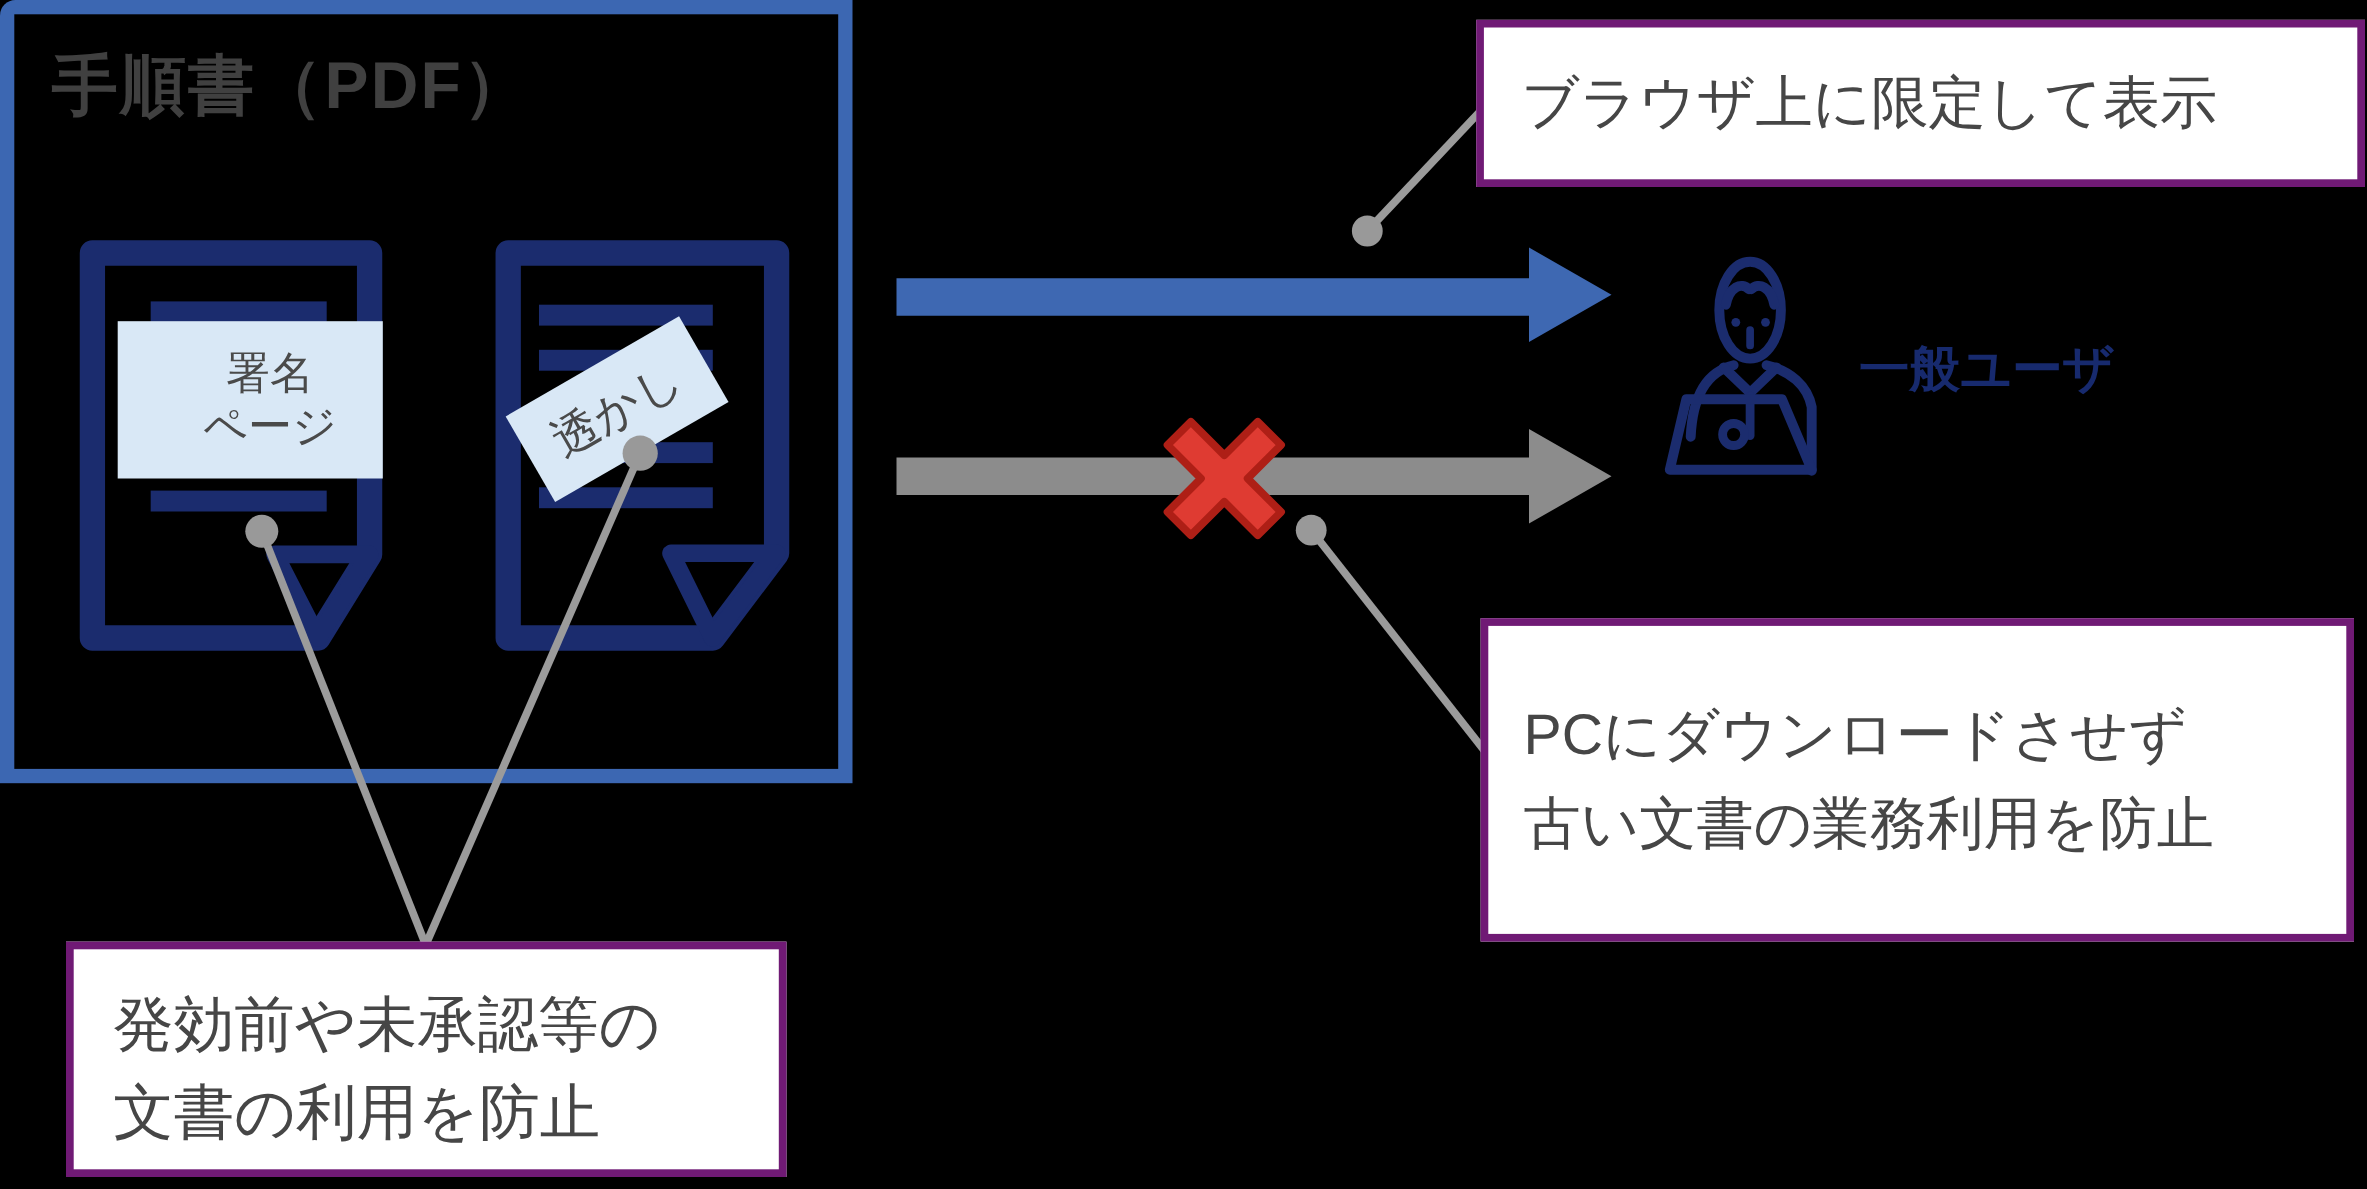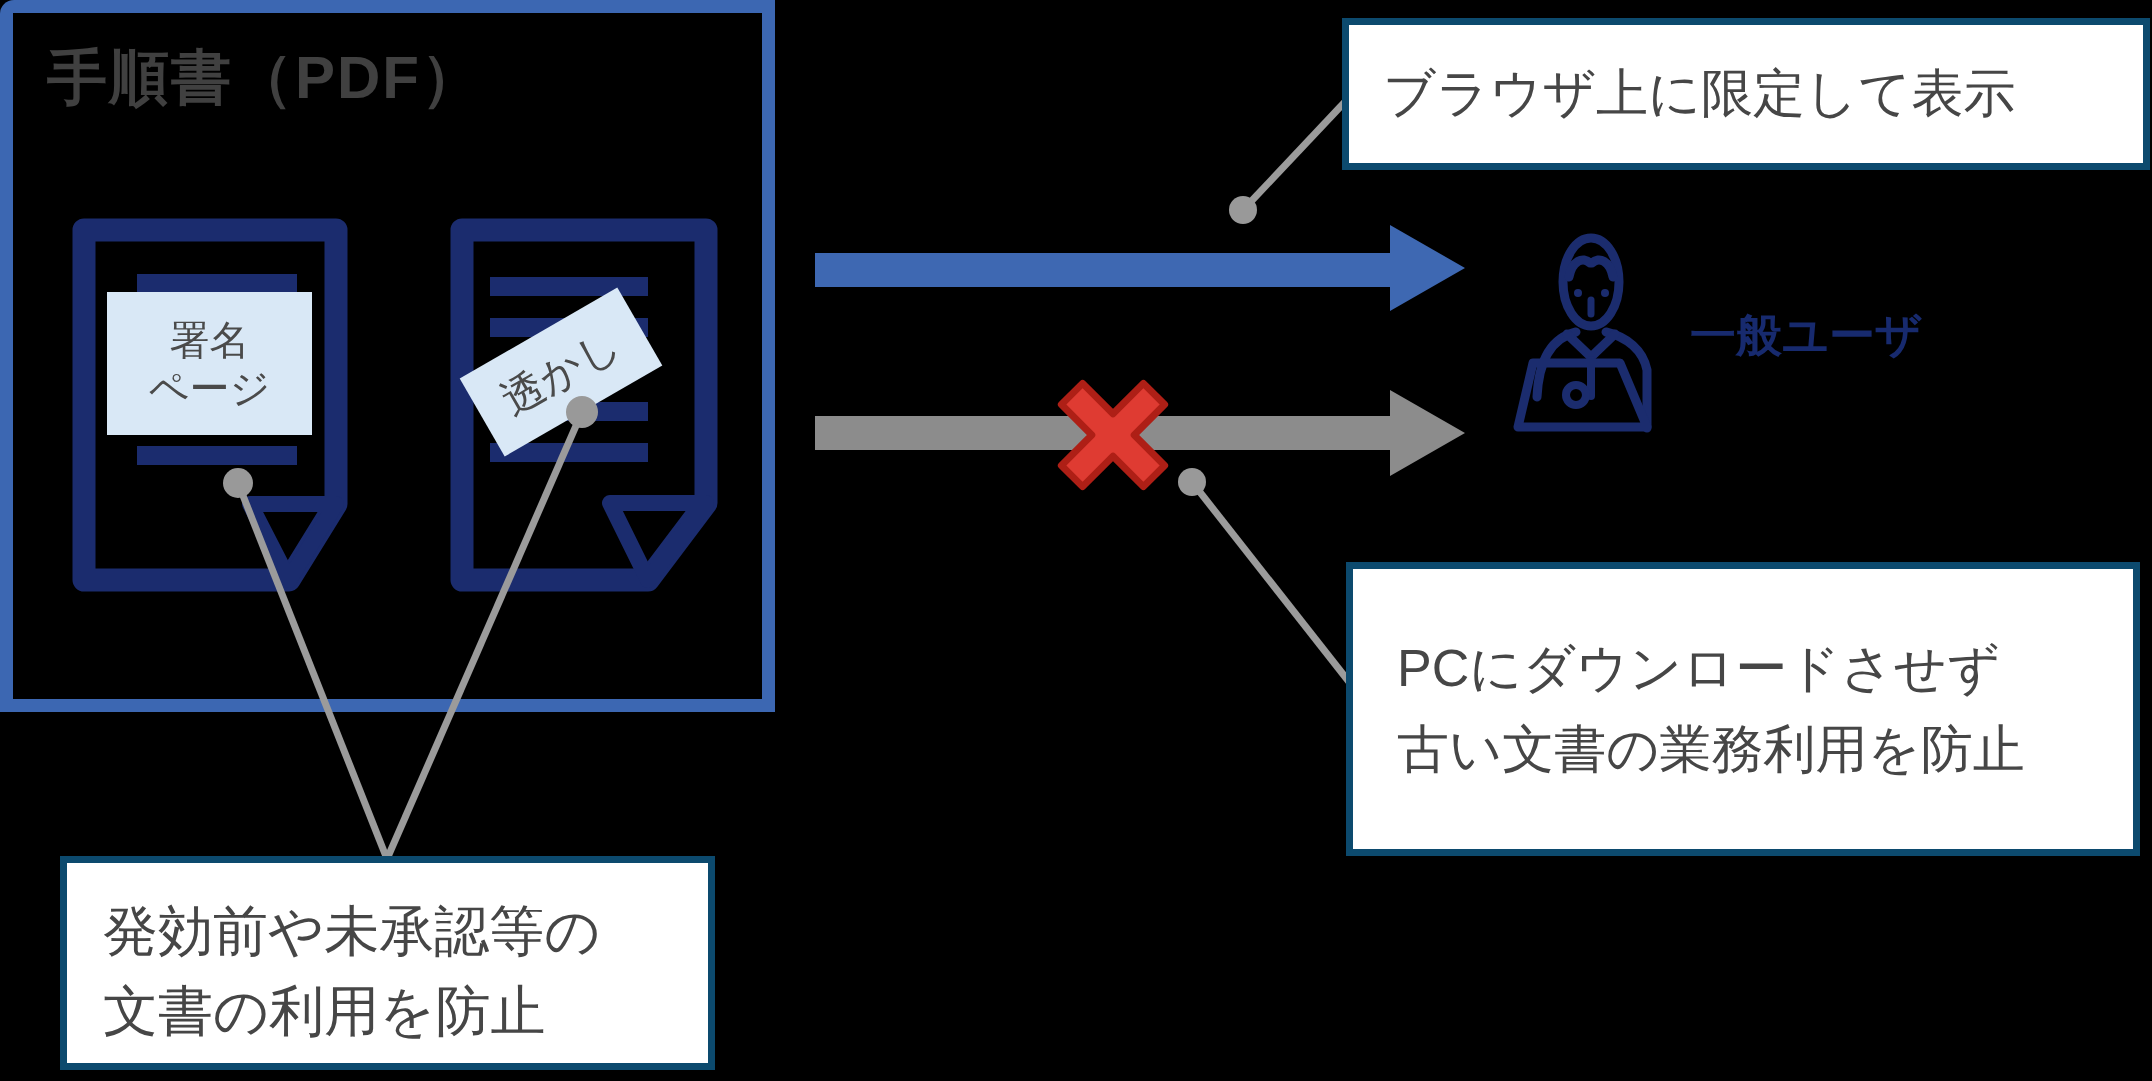--- a/index.html
+++ b/index.html
@@ -15,46 +15,46 @@
   }
   .big-box-title{
     position:absolute;left:47px;top:38px;font-size:60px;font-weight:bold;
     color:#404040;letter-spacing:2px;z-index:2;white-space:nowrap;
   }
   
   .sign-label{
     position:absolute;left:107px;top:292px;width:205px;height:143px;
     background:#d9e8f6;z-index:2;display:flex;flex-direction:column;
     align-items:center;justify-content:center;color:#4a4a4a;font-size:40px;
-    line-height:1.2;text-align:center;
+    line-height:1.2;text-align:center;padding-left:36px;
   }
   .wm-label{
     position:absolute;left:470px;top:327px;width:182px;height:90px;
     background:#d9e8f6;transform:rotate(-30deg);z-index:2;display:flex;
     align-items:center;justify-content:center;color:#4a4a4a;font-size:42px;
   }
   
   .flow-label{
     position:absolute;font-weight:bold;color:#172a6e;z-index:2;
     text-align:center;white-space:nowrap;
   }
   .flow-allow{left:1020px;top:176px;width:200px;font-size:48px;}
   .flow-deny{left:950px;top:334px;width:440px;font-size:46px;}
   .user-label{
     position:absolute;left:1690px;top:305px;width:260px;font-size:46px;
     font-weight:bold;color:#172a6e;z-index:2;white-space:nowrap;
   }
   
   .callout{
-    position:absolute;background:#ffffff;border:7px solid #0c4a6e;
+    position:absolute;background:#ffffff;border:7px solid #701a75;
     box-sizing:border-box;color:#464646;z-index:4;display:flex;
     flex-direction:column;justify-content:center;white-space:nowrap;
   }
   .callout-tr{left:1342px;top:18px;width:808px;height:152px;padding-left:34px;font-size:52px;}
-  .callout-br{left:1346px;top:562px;width:794px;height:294px;padding-left:44px;font-size:52px;line-height:1.55;}
+  .callout-br{left:1346px;top:562px;width:794px;height:294px;padding-left:32px;font-size:52px;line-height:1.55;}
   .callout-bl{left:60px;top:856px;width:655px;height:214px;padding-left:36px;padding-top:18px;font-size:55px;line-height:1.45;}
 </style>
 </head>
 <body>
 
 <div class="canvas">
 
   <svg class="layer" style="z-index:1" width="2152" height="1081" viewBox="0 0 2152 1081">
 
     <g stroke="#1b2c6e" fill="none" stroke-width="23" stroke-linejoin="round" stroke-linecap="round">

